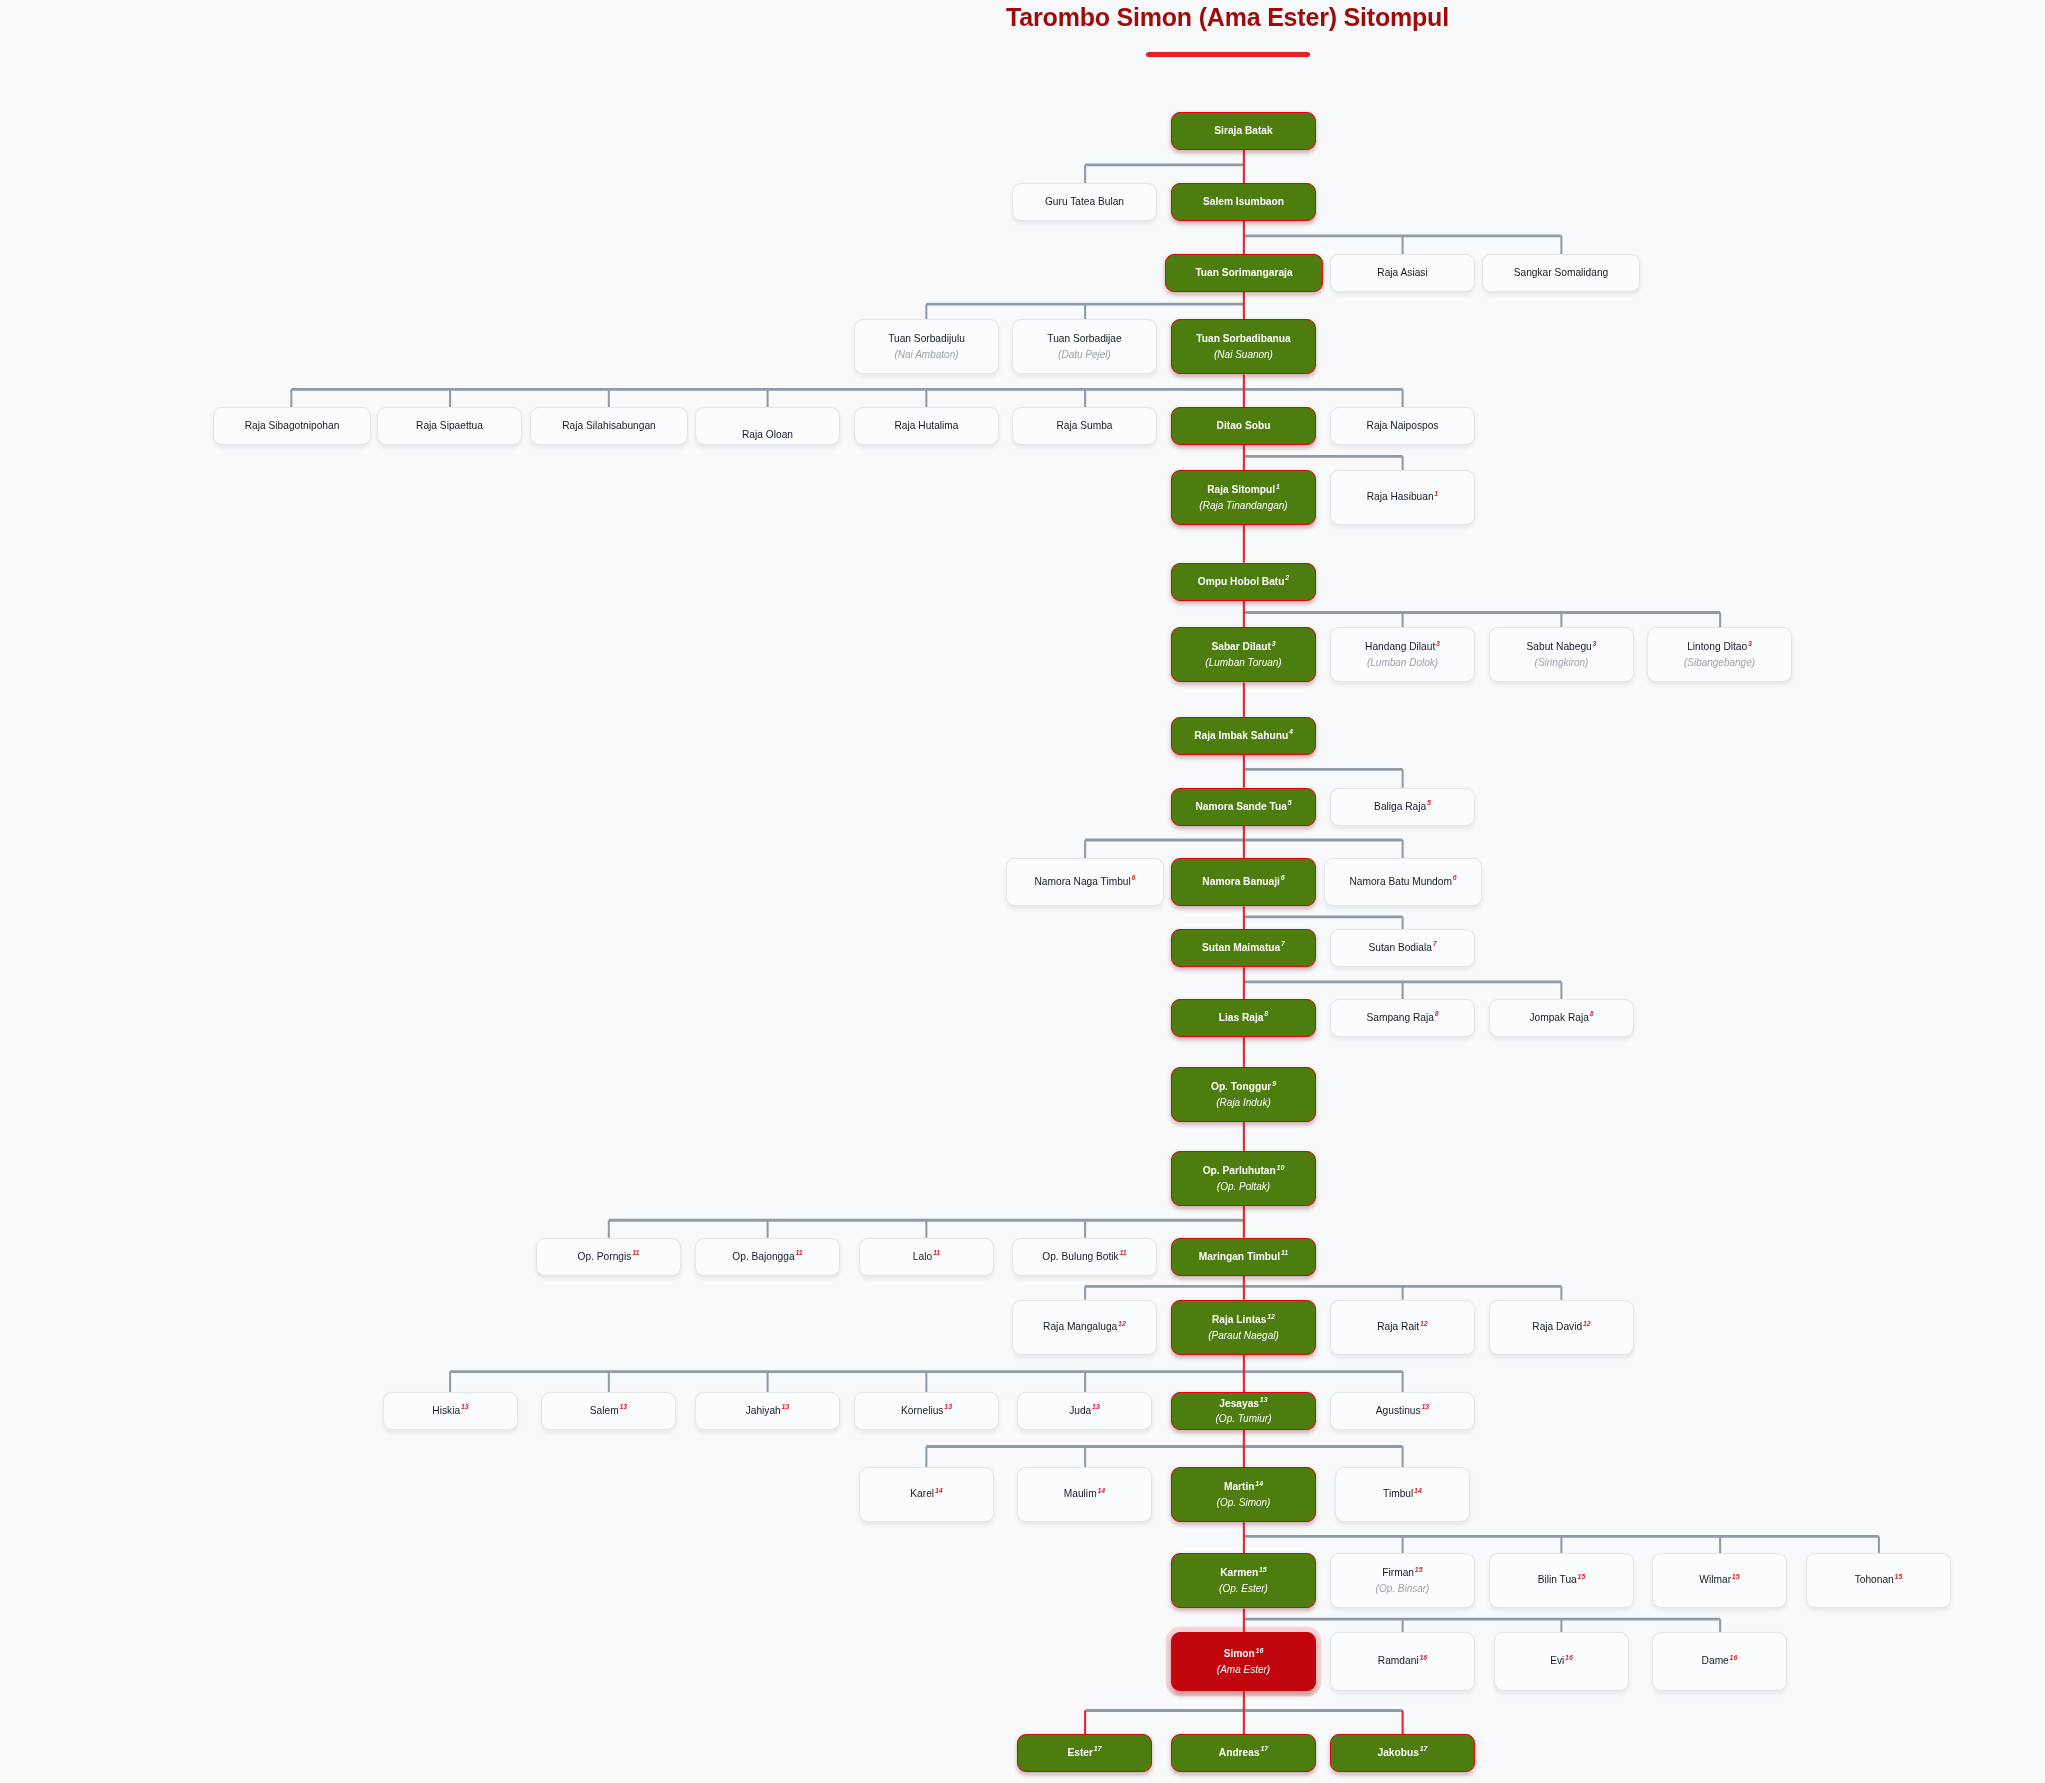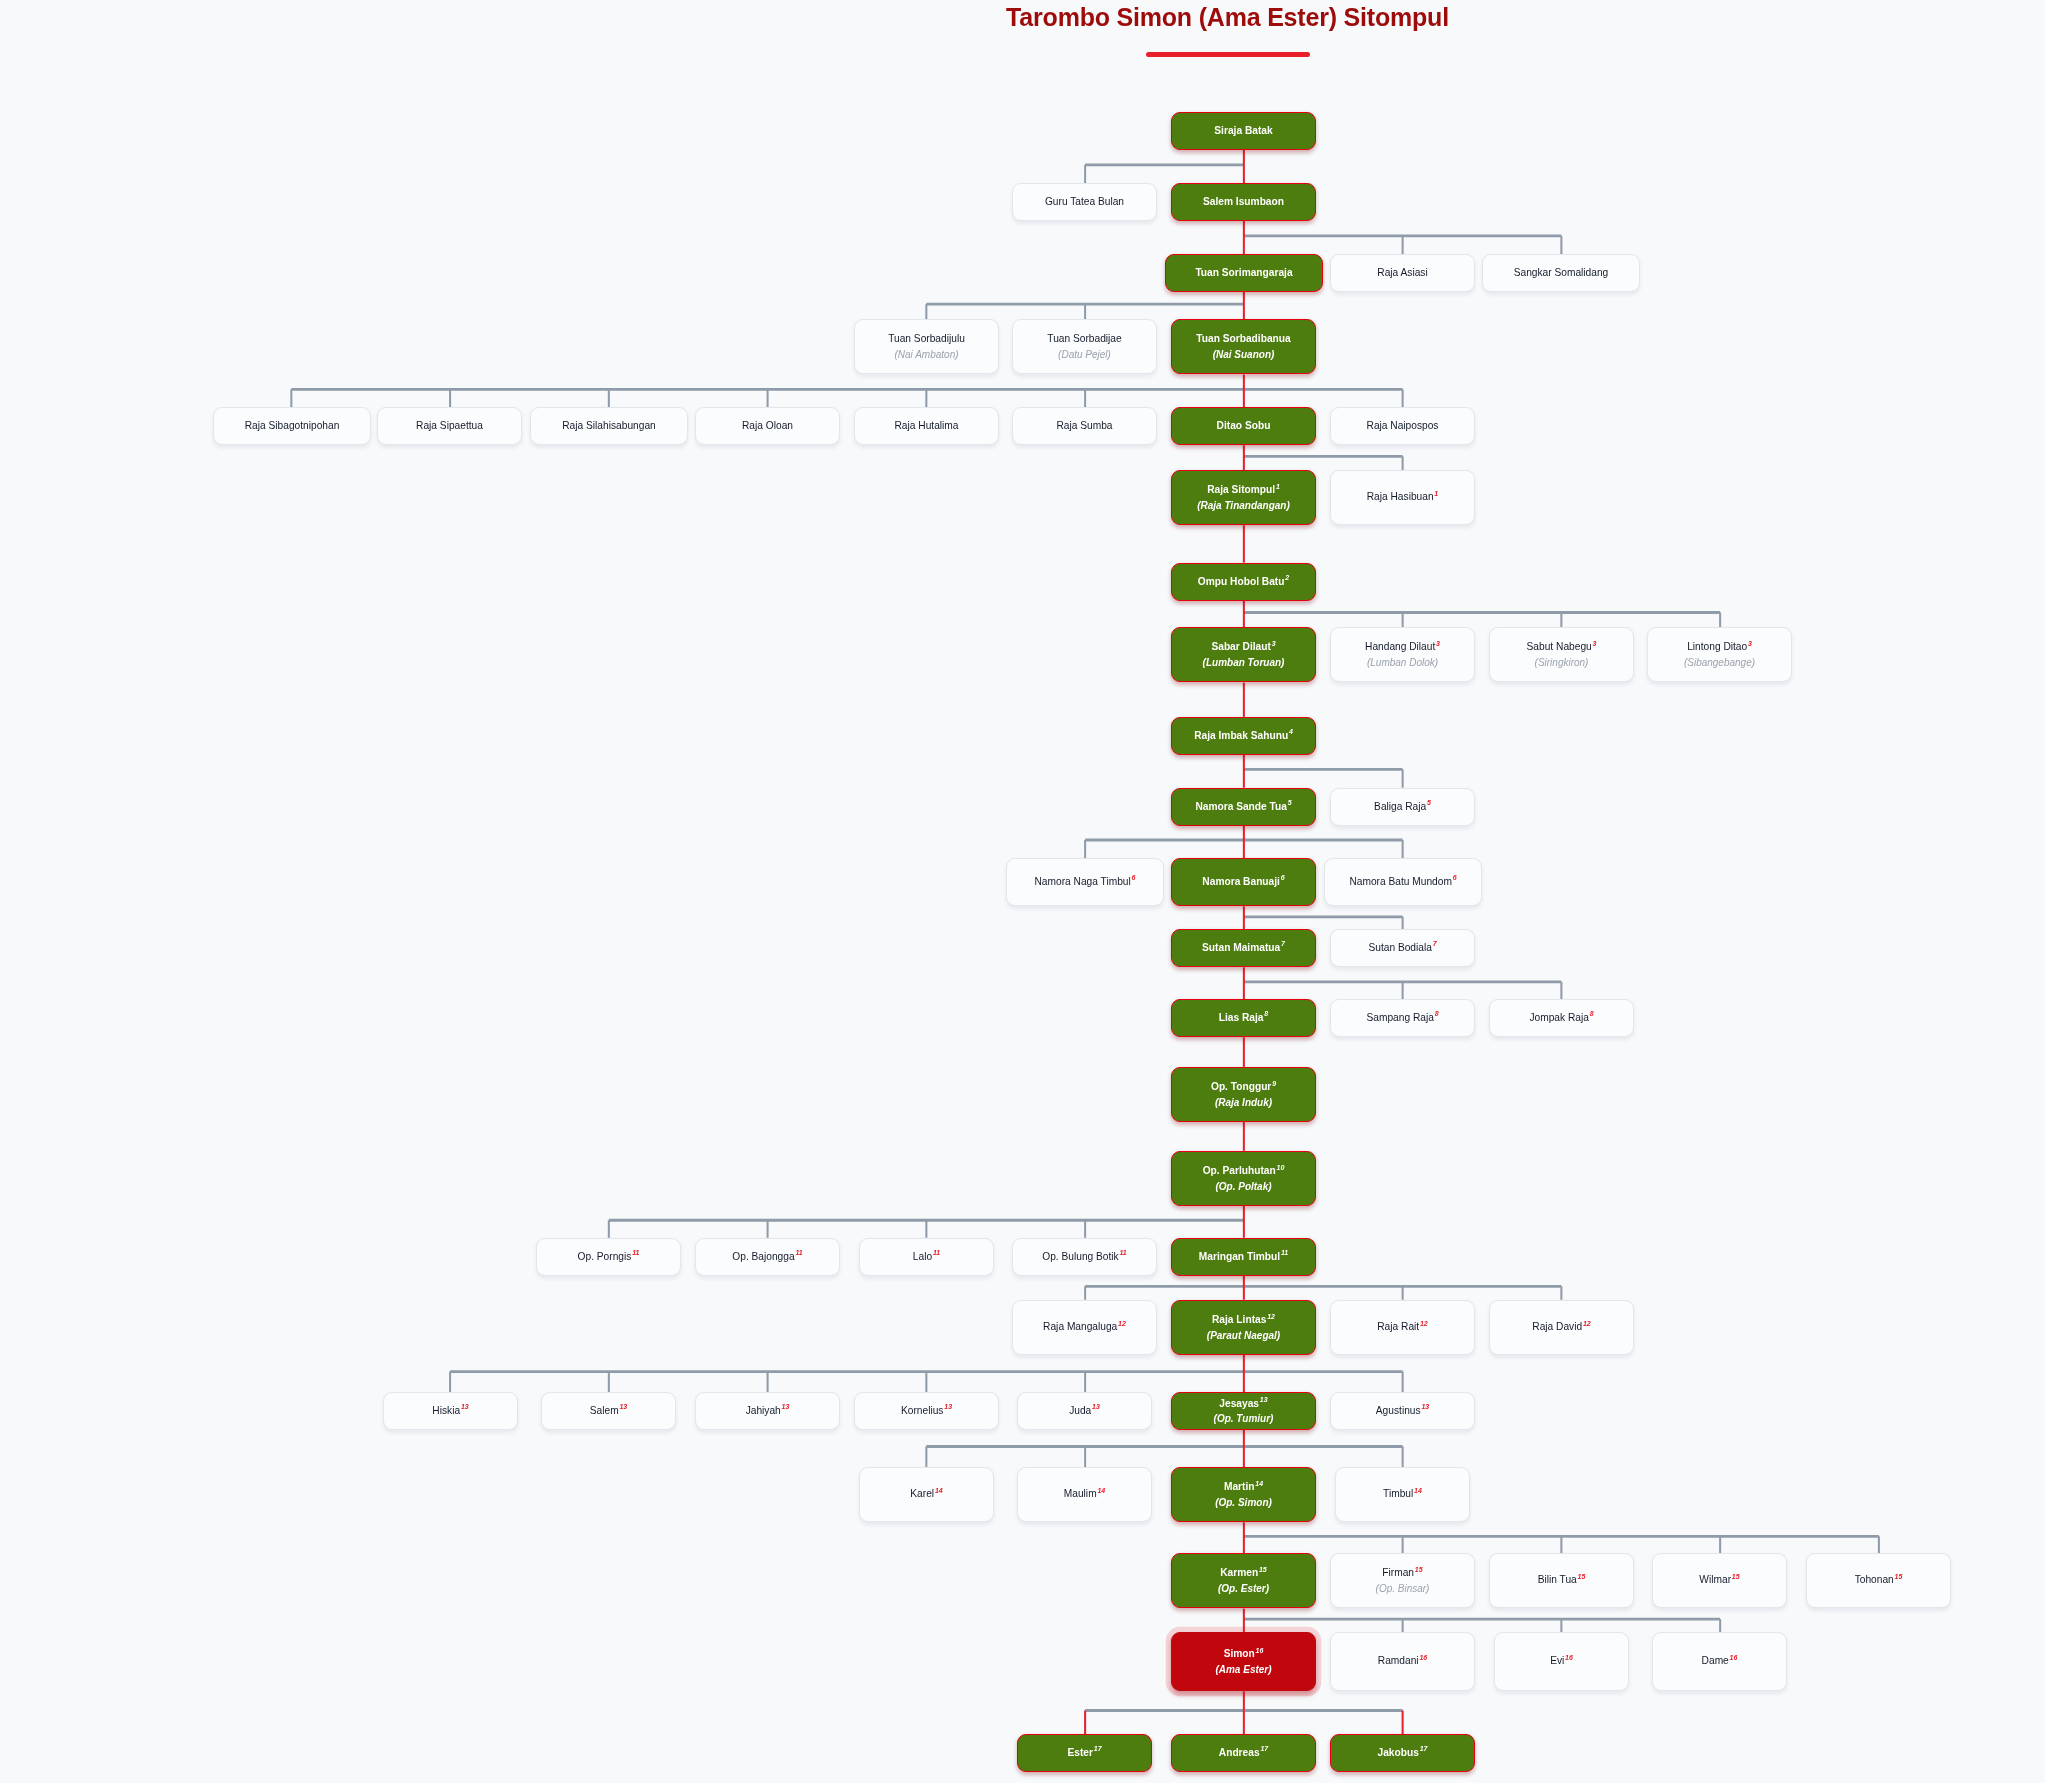--- a/index.html
+++ b/index.html
@@ -44,21 +44,21 @@
   }
   .node.plain .nm { color: #141c2b; }
   .node.plain .sup { color: #e8202a; }
   .node.plain .sub { color: #9aa3ad; }
 
   .node.lineage {
     background: #4d7c0f;
     border: 0.8px solid #e50010;
     box-shadow: 0 2.9px 4.5px rgba(120,0,6,.30);
   }
-  .node.lineage .nm, .node.lineage .sup, .node.lineage .sub { color: #ffffff; font-weight: bold; }
+  .node.lineage .nm, .node.lineage .sup, .node.lineage .sub { color: #ffffff; }
 
   .node.focus {
     background: #c1060d;
     border: 0.8px solid #c1060d;
     box-shadow: 0 0 0 5.3px rgba(233,32,42,.17), 0 3.3px 5.3px rgba(120,0,6,.33);
   }
   .node.focus .nm, .node.focus .sup, .node.focus .sub { color: #ffffff; }
 
   .nm {
     font-size: 10.2px; line-height: 1.2; white-space: nowrap;
@@ -204,21 +204,21 @@
     </div>
     <div class="node plain" style="width: 158px; height: 38px; left: 213px; top: 407px;">
       <div class="nm">Raja Sibagotnipohan</div>
     </div>
     <div class="node plain" style="width: 145px; height: 38px; left: 377px; top: 407px;">
       <div class="nm">Raja Sipaettua</div>
     </div>
     <div class="node plain" style="width: 158px; height: 38px; left: 530px; top: 407px;">
       <div class="nm">Raja Silahisabungan</div>
     </div>
-    <div class="node plain" style="width: 145px; height: 38px; left: 695px; top: 407px;">
+    <div class="node plain" style="width: 145px; height: 38px; left: 695px; top: 407px; justify-content: flex-end;">
       <div class="nm">Raja Oloan</div>
     </div>
     <div class="node plain" style="width: 145px; height: 38px; left: 854px; top: 407px;">
       <div class="nm">Raja Hutalima</div>
     </div>
     <div class="node plain" style="width: 145px; height: 38px; left: 1012px; top: 407px;">
       <div class="nm">Raja Sumba</div>
     </div>
     <div class="node lineage" style="width: 145px; height: 38px; left: 1171px; top: 407px;">
       <div class="nm">Ditao Sobu</div>

